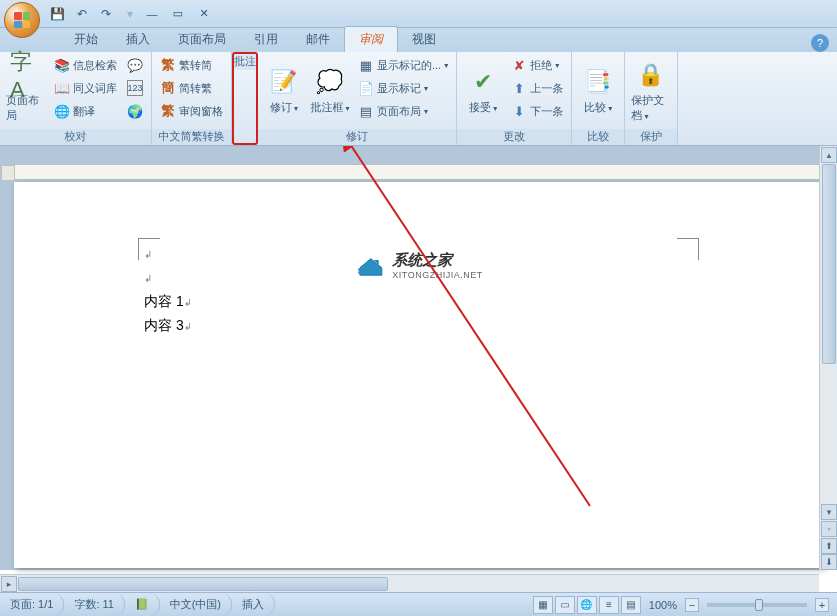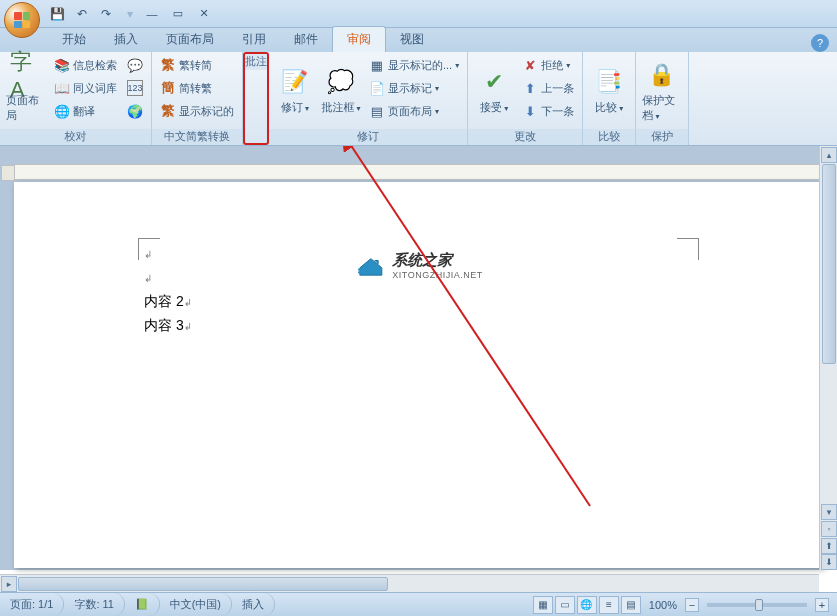--- a/index.html
+++ b/index.html
@@ -16,23 +16,23 @@
     .office-boxes div:nth-child(4) { background: #f4b63f; }
     
     .qat { display: flex; align-items: center; margin-left: 48px; gap: 4px; }
     .qat-btn { width: 20px; height: 20px; display: flex; align-items: center; justify-content: center; font-size: 12px; color: #3a5a7a; cursor: pointer; }
     .qat-sep { color: #9ab8d4; }
     
     .title-text { flex: 1; text-align: center; font-size: 13px; color: #3a5a7a; }
     .win-controls { display: flex; gap: 2px; margin-right: 6px; }
     .win-btn { width: 24px; height: 16px; display: flex; align-items: center; justify-content: center; font-size: 11px; color: #3a5a7a; cursor: pointer; }
     
-    .ribbon-tabs { height: 24px; background: linear-gradient(#c8dbed, #bbd3e8); display: flex; align-items: flex-end; padding-left: 48px; }
+    .ribbon-tabs { height: 24px; background: linear-gradient(#c8dbed, #bbd3e8); display: flex; align-items: flex-end; padding-left: 60px; }
     .tab { padding: 4px 14px; font-size: 12px; color: #3a5a7a; cursor: pointer; }
-    .tab.active { background: #e8f0f8; border: 1px solid #9ab8d4; border-bottom: none; border-radius: 3px 3px 0 0; color: #d85a18; }
+    .tab.active { background: #e8f0f8; border: 1px solid #9ab8d4; border-bottom: none; border-radius: 3px 3px 0 0; color: #d85a18; font-style: italic; }
     .help-btn { margin-left: auto; margin-right: 8px; width: 18px; height: 18px; border-radius: 50%; background: #5b9bd5; color: #fff; font-size: 11px; display: flex; align-items: center; justify-content: center; cursor: pointer; }
     
     .ribbon { height: 94px; background: linear-gradient(#f0f5fa, #d9e6f2); border-bottom: 1px solid #9ab8d4; display: flex; }
     .group { border-right: 1px solid #b8ceE2; display: flex; flex-direction: column; }
     .group-content { flex: 1; display: flex; padding: 2px 4px; gap: 2px; }
     .group-label { height: 16px; text-align: center; font-size: 11px; color: #4a6a8a; background: rgba(200,220,238,0.5); }
     
     .big-btn { display: flex; flex-direction: column; align-items: center; justify-content: center; width: 44px; padding: 2px; font-size: 11px; color: #3a5a7a; cursor: pointer; }
     .big-btn .icon-box { width: 32px; height: 32px; display: flex; align-items: center; justify-content: center; font-size: 22px; margin-bottom: 2px; }
     
@@ -166,21 +166,21 @@
         <div class="small-btn">
             <span class="sicon" style="color:#c06020;font-weight:bold">繁</span>
             <span>繁转简</span>
           </div>
         <div class="small-btn">
             <span class="sicon" style="color:#c06020;font-weight:bold">簡</span>
             <span>简转繁</span>
           </div>
         <div class="small-btn">
             <span class="sicon" style="color:#c06020;font-weight:bold">繁</span>
-            <span>显示标记的</span>
+            <span>审阅窗格</span>
           </div>
       </div>
     </div>
     <div class="group-label">中文简繁转换</div>
   </div>
 
   <div class="group highlighted">
     <div class="group-label">批注</div>
   </div>
 
@@ -270,21 +270,21 @@
           <path d="M4 14 L16 4 L28 14 L28 22 L4 22 Z M20 6 L24 6 L24 10" fill="#2a8fc4" stroke="#1a6f9a" stroke-width="1"></path>
           <path d="M2 16 L8 16 M2 19 L10 19" stroke="#2a8fc4" stroke-width="2"></path>
         </svg>
       <div class="wm-text">
         <span class="wm-main">系统之家</span>
         <span class="wm-sub">XITONGZHIJIA.NET</span>
       </div>
     </div>
     <div class="para"><span class="ret">↲</span></div>
     <div class="para"><span class="ret">↲</span></div>
-    <div class="para"><span>内容 2</span><span class="ret">↲</span></div>
+    <div class="para"><span>内容 1</span><span class="ret">↲</span></div>
     <div class="para"><span>内容 3</span><span class="ret">↲</span></div>
   </div>
 
   <svg class="arrow-line" width="837" height="424">
     <defs>
         <marker id="ah" markerWidth="10" markerHeight="10" refX="2" refY="5" orient="auto">
           <path d="M0,0 L10,5 L0,10 Z" fill="#d02020"></path>
         </marker>
       </defs>
     <line x1="590" y1="360" x2="350" y2="-2" stroke="#d02020" stroke-width="2" marker-end="url(#ah)"></line>

